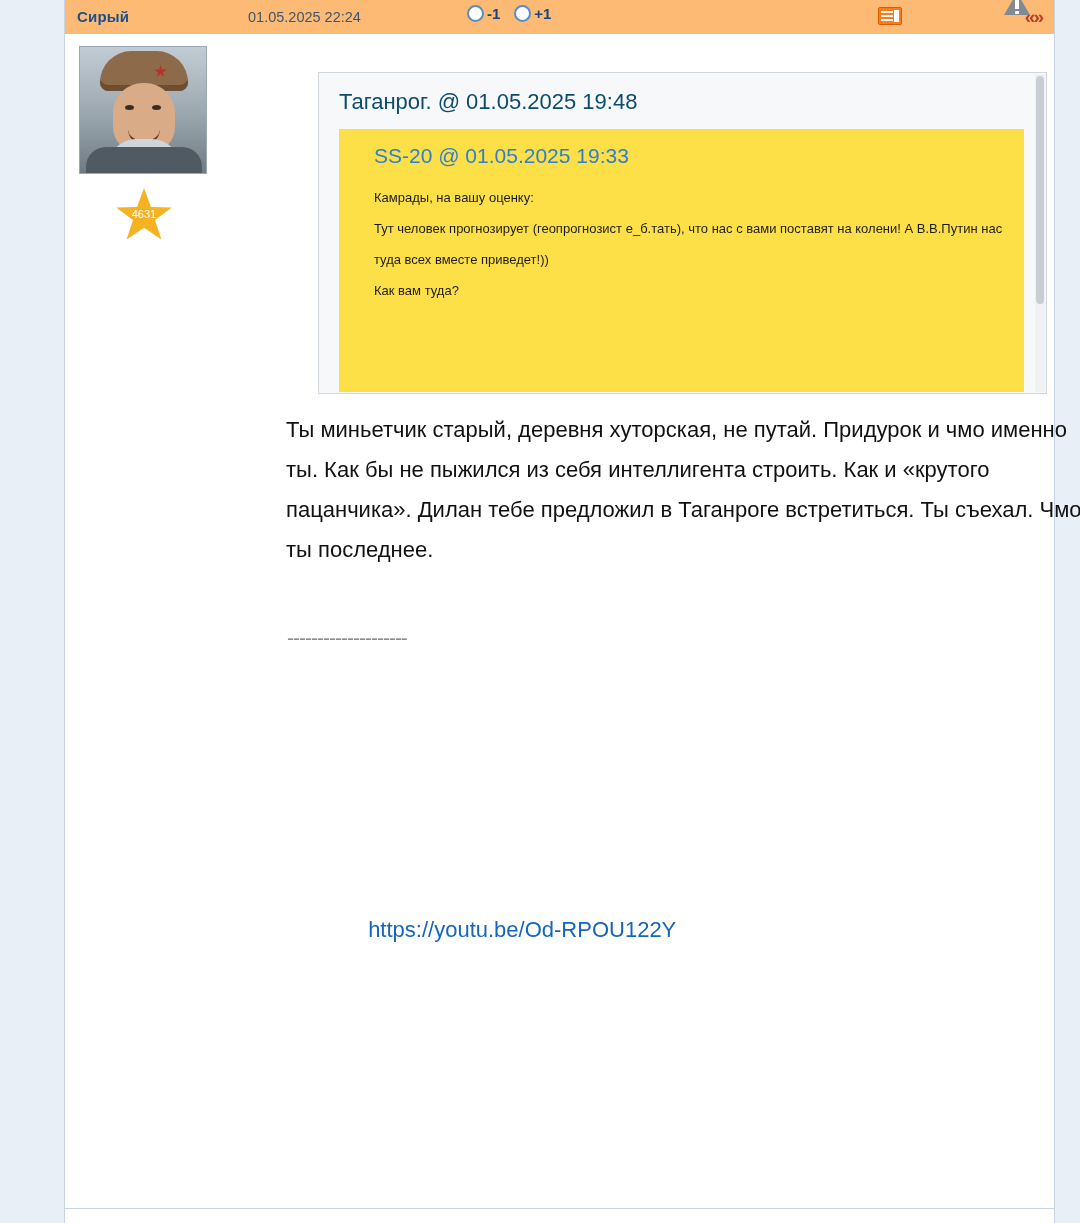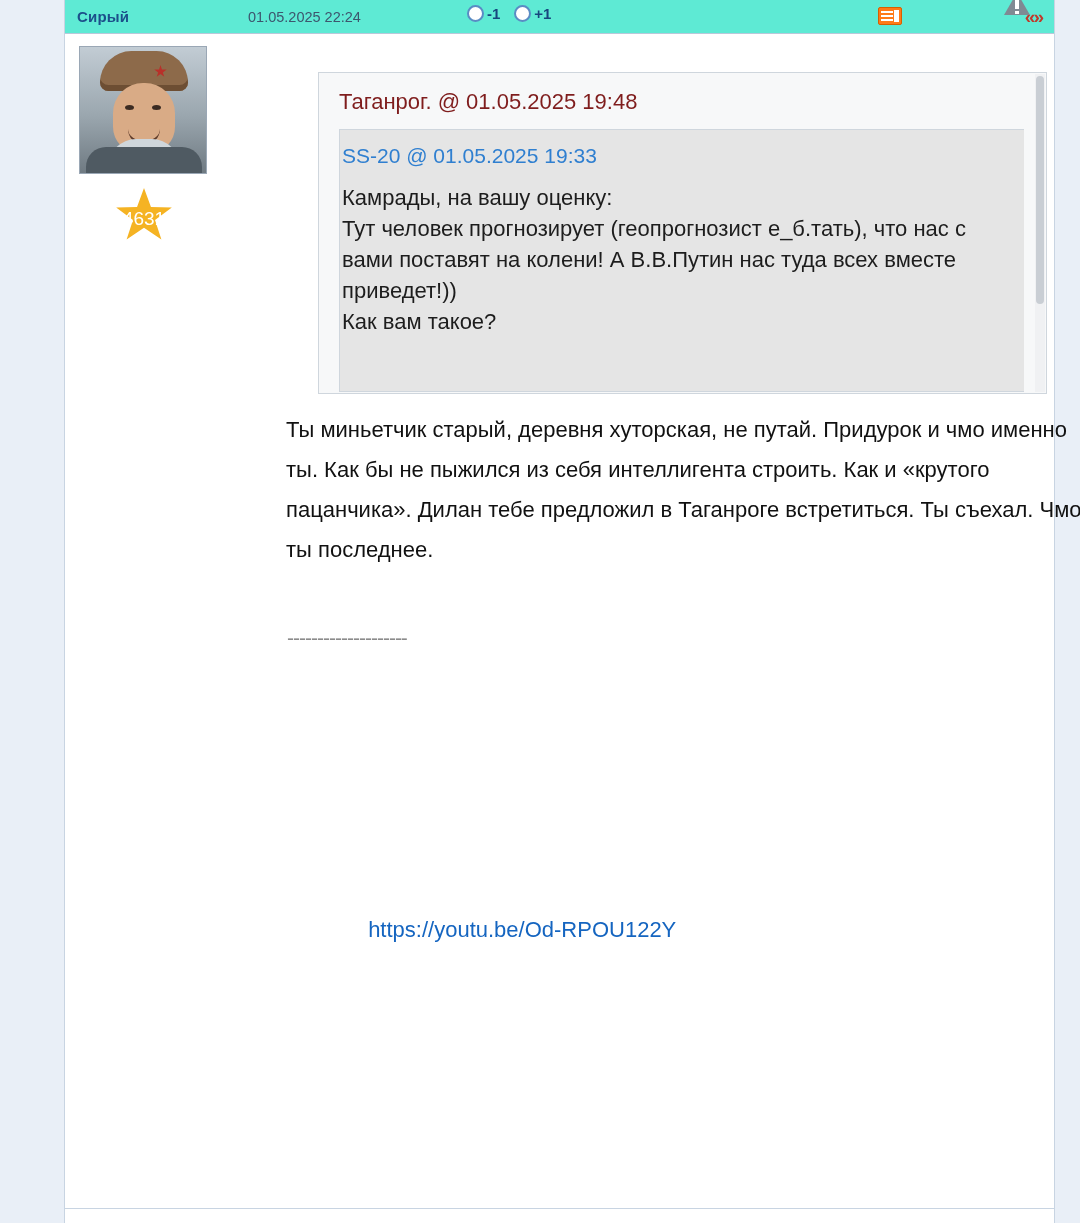--- a/index.html
+++ b/index.html
@@ -45,21 +45,21 @@
     background: #ffffff;
     border-left: 1px solid #c8d4e2;
     border-right: 1px solid #c8d4e2;
     box-sizing: border-box;
   }
 
   
   .post-header {
     position: relative;
     height: 34px;
-    background: #5eead4;
+    background: #fdba74;
     border-bottom: 1px solid #b9c8da;
     box-sizing: border-box;
   }
   .author-name {
     position: absolute;
     left: 12px;
     top: 8px;
     font-size: 15px;
     font-weight: bold;
     color: #1c4f8a;
@@ -224,21 +224,21 @@
     position: absolute;
     inset: 0;
     background: #f5b323;
     clip-path: polygon(50% 0%, 62% 34%, 98% 35%, 69% 57%, 80% 92%, 50% 71%, 20% 92%, 31% 57%, 2% 35%, 38% 34%);
   }
   .rank-star .star-num {
     position: absolute;
     left: 0; right: 0;
     top: 20px;
     text-align: center;
-    font-size: 19px;
+    font-size: 11px;
     color: #ffffff;
     font-family: "Liberation Sans", sans-serif;
   }
 
   
   .quote-outer {
     position: absolute;
     left: 253px;
     top: 38px;
     width: 729px;
@@ -260,40 +260,40 @@
     position: absolute;
     left: 1px;
     top: 2px;
     width: 8px;
     height: 228px;
     background: #c9ced4;
     border-radius: 4px;
   }
   .quote-head {
     font-size: 22px;
-    color: #7f1d1d;
+    color: #0c4a6e;
     padding: 16px 20px 0 20px;
   }
   .quote-inner {
     margin: 14px 22px 0 20px;
-    background: #e5e5e5;
+    background: #fde047;
     border: 1px solid #cfd6dd;
     border-right: none;
-    padding: 14px 18px 18px 2px;
+    padding: 14px 18px 18px 34px;
     box-sizing: border-box;
     height: 263px;
     overflow: hidden;
   }
   .quote-inner .quote-head2 {
     font-size: 21px;
     color: #2f7fd0;
     margin-bottom: 14px;
   }
   .quote-text {
-    font-size: 22px;
+    font-size: 13px;
     line-height: 31px;
     color: #1d1d1d;
     white-space: pre-wrap;
   }
 
   
   .message {
     position: absolute;
     left: 221px;
     top: 376px;
@@ -425,21 +425,21 @@
       </div>
 
       <div class="quote-outer">
         <div class="quote-head">Таганрог. @ 01.05.2025 19:48</div>
 
         <div class="quote-inner">
           <div class="quote-head2">SS-20 @ 01.05.2025 19:33</div>
           <div class="quote-text">Камрады, на вашу оценку:
 Тут человек прогнозирует (геопрогнозист е_б.тать), что нас с вами поставят на колени! А В.В.Путин нас туда всех вместе приведет!))</div>
           <span class="gap"></span>
-          <div class="quote-text">Как вам такое?</div>
+          <div class="quote-text">Как вам туда?</div>
         </div>
 
         <div class="quote-scrollbar">
           <div class="thumb"></div>
         </div>
       </div>
 
       <div class="message">Ты миньетчик старый, деревня хуторская, не путай. Придурок и чмо именно ты. Как бы не пыжился из себя интеллигента строить. Как и «крутого пацанчика». Дилан тебе предложил в Таганроге встретиться. Ты съехал. Чмо ты последнее.</div>
 
       <div class="sig-sep">--------------------</div>

